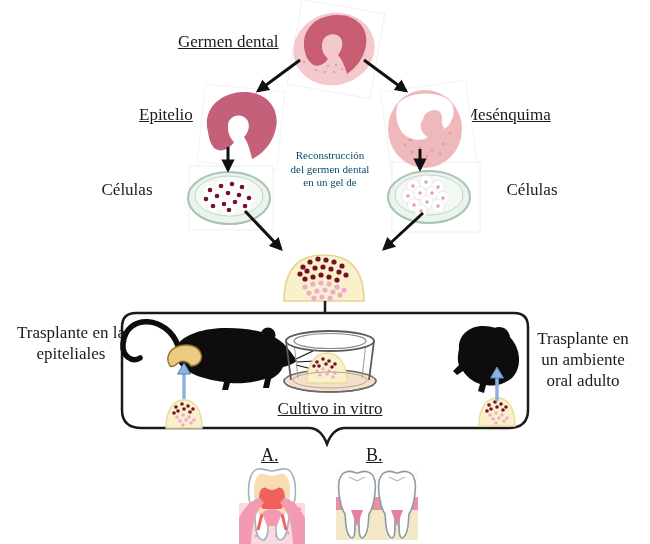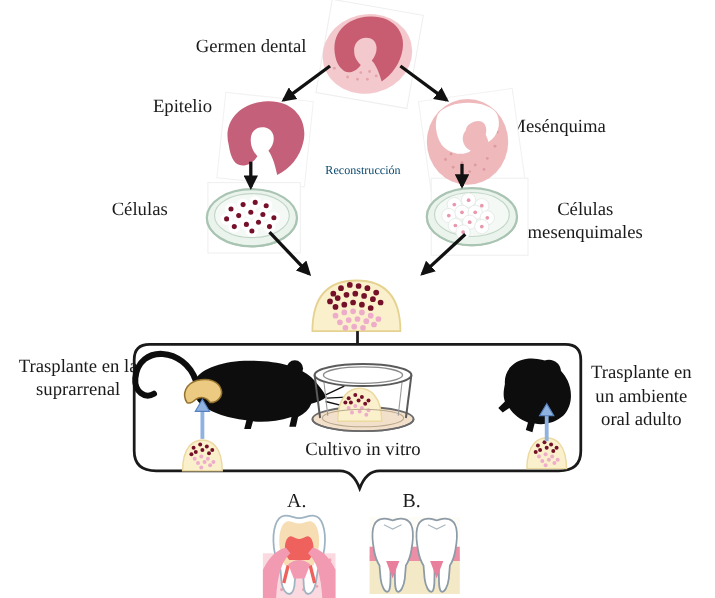--- a/index.html
+++ b/index.html
@@ -1,51 +1,52 @@
 <!DOCTYPE html>
 <html><head>
 <meta charset="utf-8">
 <style>
   html,body{margin:0;padding:0;background:#fff;}
   #stage{position:relative;width:650px;height:544px;background:#ffffff;overflow:hidden;
          font-family:"Liberation Serif",serif;}
   .lbl{position:absolute;color:#1b1b1b;font-size:17px;line-height:1.24;text-align:center;}
   .lbl .ln{white-space:nowrap;}
-  .lbl.single{white-space:nowrap;}
+  .lbl.single{white-space:nowrap;text-decoration:underline;}
   .red{color:#0c4a6e;font-size:11px;}
   .ab{font-size:18px;}
   #art{position:absolute;left:0;top:0;pointer-events:none;}
 </style>
 </head>
 <body>
 
 <div id="stage">
 
   <div class="lbl single" style="left:178px;top:31px;">Germen dental</div>
 
-  <div class="lbl single" style="left:139px;top:86px;">Epitelio</div>
+  <div class="lbl single" style="left:139px;top:104px;">Epitelio</div>
 
   <div class="lbl single" style="left:463px;top:104px;">Mesénquima</div>
 
   <div class="lbl" style="left:66px;top:179px;width:122px;">
     <div class="ln">Células</div>
   </div>
 
   <div class="lbl red" style="left:255px;top:149px;width:150px;">
     <div class="ln">Reconstrucción</div>
+    <div class="ln">del germen dental</div>
+    <div class="ln">en un gel de</div>
   </div>
 
   <div class="lbl" style="left:466px;top:179px;width:132px;">
     <div class="ln">Células</div>
-    <div class="ln">mesenquimales</div>
   </div>
 
   <div class="lbl" style="left:8px;top:322px;width:126px;">
     <div class="ln">Trasplante en la</div>
-    <div class="ln">suprarrenal</div>
+    <div class="ln">epiteliales</div>
   </div>
 
   <div class="lbl" style="left:531px;top:328px;width:104px;">
     <div class="ln">Trasplante en</div>
     <div class="ln">un ambiente</div>
     <div class="ln">oral adulto</div>
   </div>
 
   <div class="lbl single" style="left:268px;top:398px;width:124px;">Cultivo in vitro</div>
 

